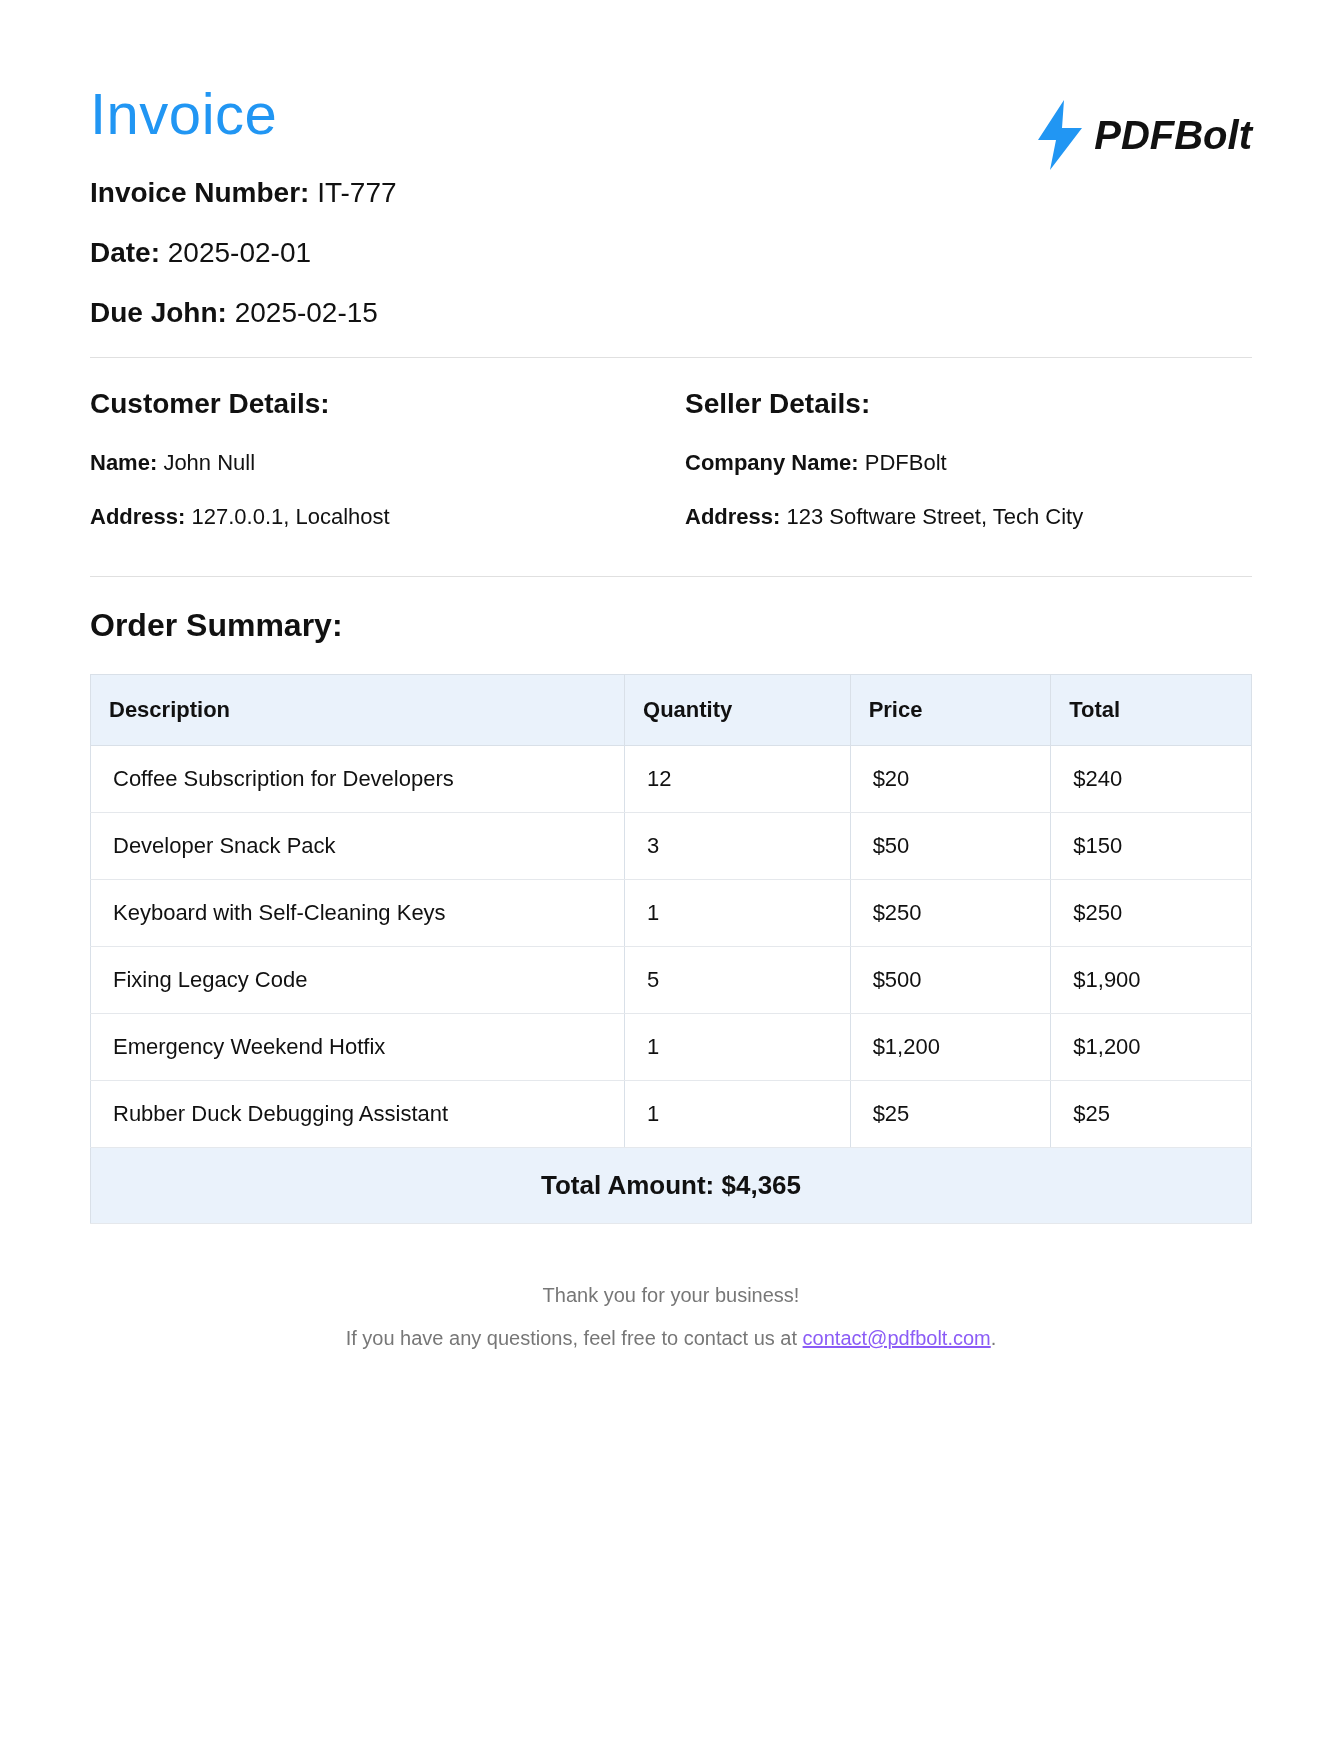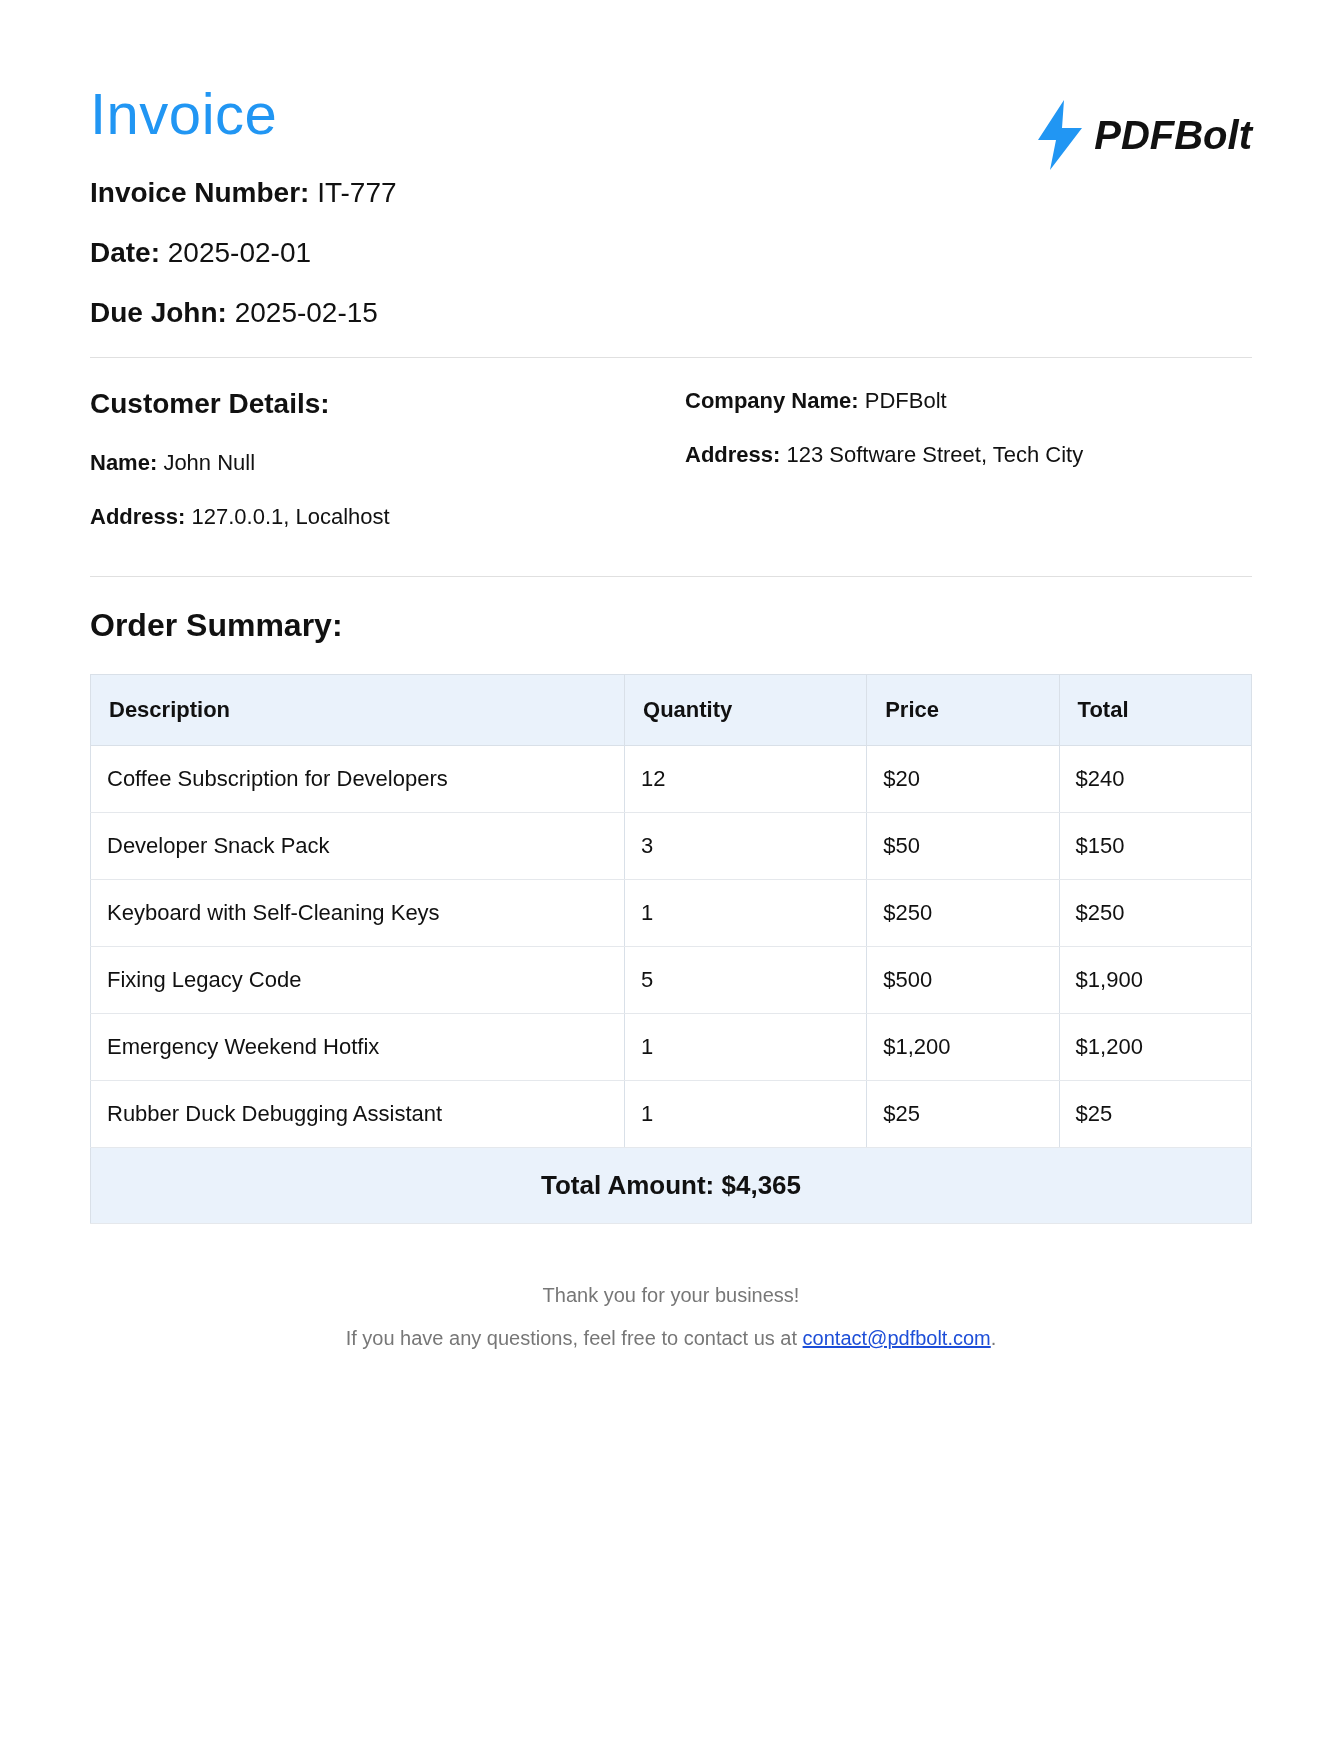--- a/index.html
+++ b/index.html
@@ -75,42 +75,42 @@
     border: 1px solid #d9e0e8;
   }
   table.order th {
     background: #eaf2fb;
     text-align: left;
     font-weight: 700;
     padding: 22px 18px;
     border: 1px solid #d9e0e8;
   }
   table.order td {
-    padding: 20px 16px;
+    padding: 20px 22px;
     border: 1px solid #e5e8ec;
     border-left: 1px solid #d9e0e8;
     border-right: 1px solid #d9e0e8;
   }
   table.order td.desc { width: 46%; }
   table.order .total-row td {
     background: #eaf2fb;
     text-align: center;
     font-weight: 700;
     font-size: 26px;
     padding: 22px 24px;
   }
   .footer {
     text-align: center;
     color: #777;
     font-size: 20px;
     margin-top: 60px;
   }
   .footer p { margin: 0 0 20px 0; }
   .footer a {
-    color: #1d4ed8;
+    color: #8b5cf6;
     text-decoration: underline;
   }
 </style>
 </head>
 <body>
 
 <div class="page">
 
   <div class="header-row">
     <div>
@@ -147,20 +147,21 @@
       <p>
         <strong>Name:</strong>
         <span>John Null</span>
       </p>
       <p>
         <strong>Address:</strong>
         <span>127.0.0.1, Localhost</span>
       </p>
     </div>
     <div class="details-col">
+      <h2 class="section-heading">Seller Details:</h2>
       <p>
         <strong>Company Name:</strong>
         <span>PDFBolt</span>
       </p>
       <p>
         <strong>Address:</strong>
         <span>123 Software Street, Tech City</span>
       </p>
     </div>
   </div>

